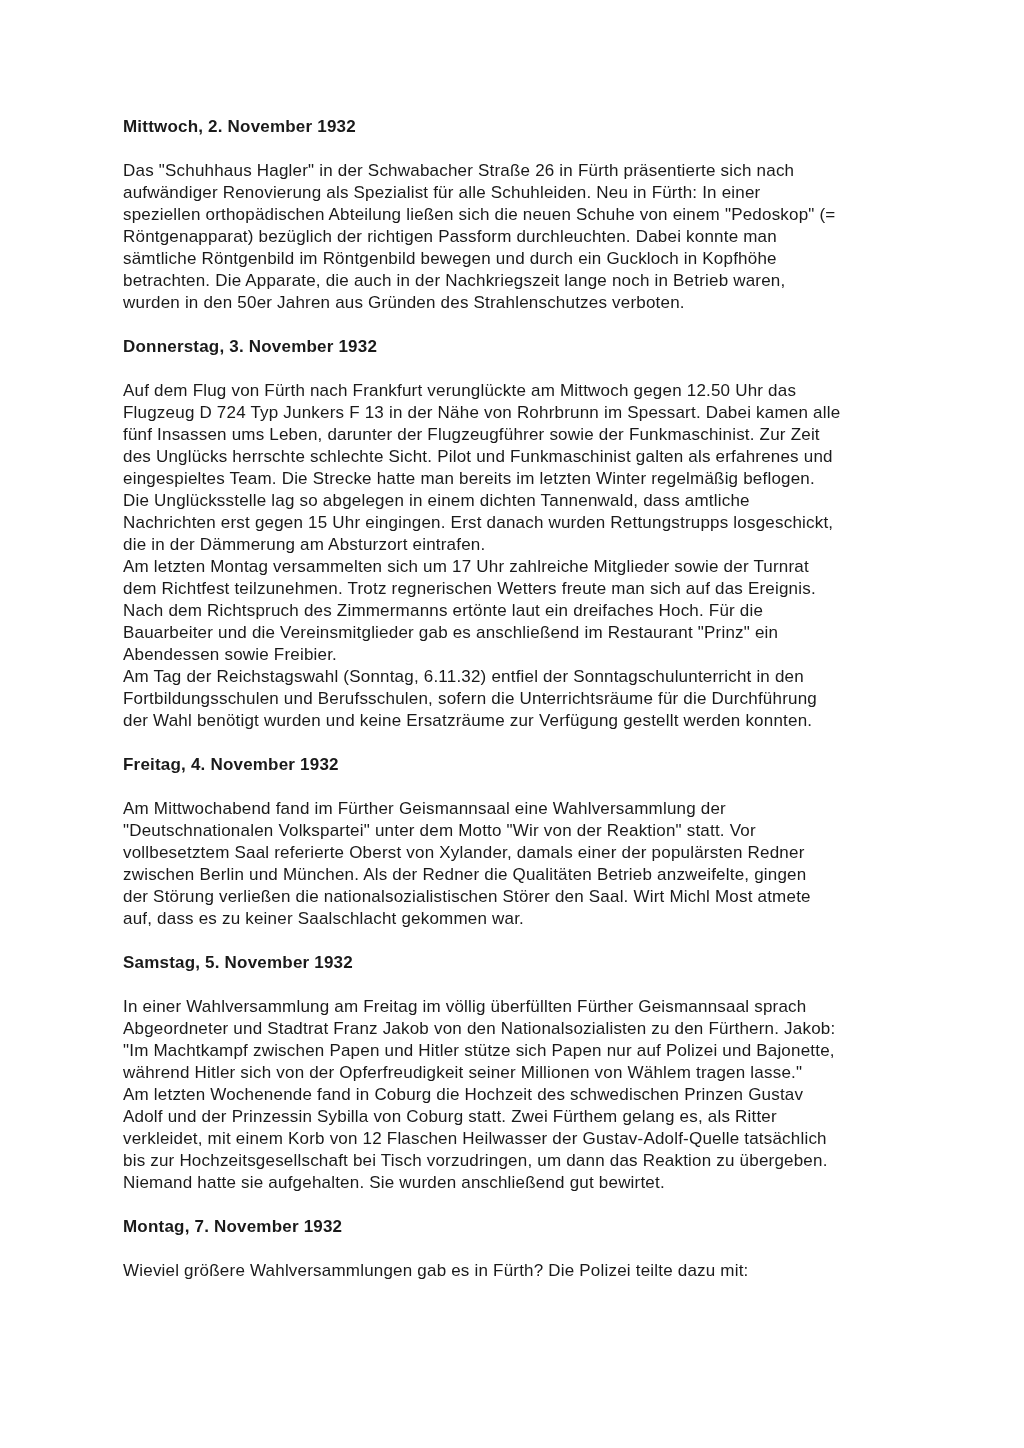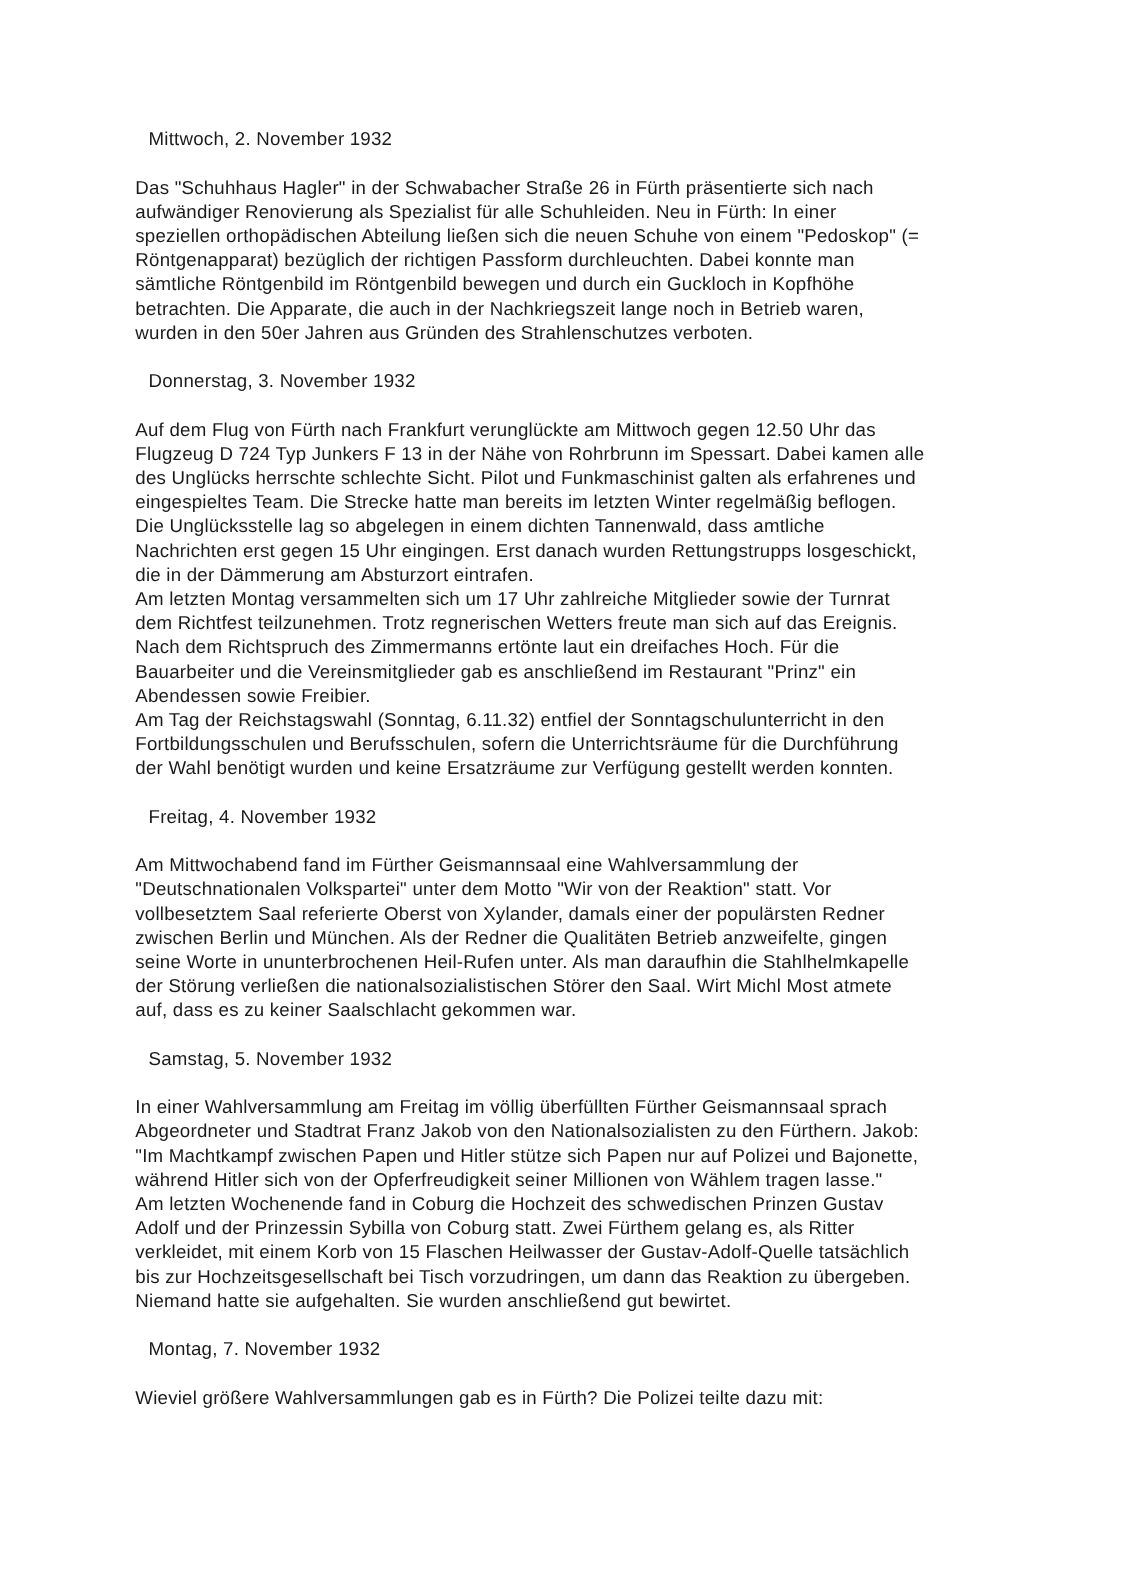--- a/index.html
+++ b/index.html
@@ -13,22 +13,22 @@
     box-sizing: border-box;
     width: 1024px;
     height: 1448px;
     padding: 116px 60px 0 123px;
     font-family: "Liberation Sans", sans-serif;
     letter-spacing: 0.2px;
   }
   .heading {
     font-size: 17px;
     line-height: 22px;
-    font-weight: 400;
-    margin: 0 0 22px 12px;
+    font-weight: 700;
+    margin: 0 0 22px 0;
   }
   .para {
     margin: 0 0 22px 0;
   }
   .line {
     font-size: 17px;
     line-height: 22px;
     white-space: pre;
   }
 </style>
@@ -43,53 +43,53 @@
       <div class="line">speziellen orthopädischen Abteilung ließen sich die neuen Schuhe von einem "Pedoskop" (=</div>
       <div class="line">Röntgenapparat) bezüglich der richtigen Passform durchleuchten. Dabei konnte man</div>
       <div class="line">sämtliche Röntgenbild im Röntgenbild bewegen und durch ein Guckloch in Kopfhöhe</div>
       <div class="line">betrachten. Die Apparate, die auch in der Nachkriegszeit lange noch in Betrieb waren,</div>
       <div class="line">wurden in den 50er Jahren aus Gründen des Strahlenschutzes verboten.</div>
     </div>
     <h2 class="heading">Donnerstag, 3. November 1932</h2>
     <div class="para">
       <div class="line">Auf dem Flug von Fürth nach Frankfurt verunglückte am Mittwoch gegen 12.50 Uhr das</div>
       <div class="line">Flugzeug D 724 Typ Junkers F 13 in der Nähe von Rohrbrunn im Spessart. Dabei kamen alle</div>
+      <div class="line">fünf Insassen ums Leben, darunter der Flugzeugführer sowie der Funkmaschinist. Zur Zeit</div>
       <div class="line">des Unglücks herrschte schlechte Sicht. Pilot und Funkmaschinist galten als erfahrenes und</div>
       <div class="line">eingespieltes Team. Die Strecke hatte man bereits im letzten Winter regelmäßig beflogen.</div>
       <div class="line">Die Unglücksstelle lag so abgelegen in einem dichten Tannenwald, dass amtliche</div>
       <div class="line">Nachrichten erst gegen 15 Uhr eingingen. Erst danach wurden Rettungstrupps losgeschickt,</div>
       <div class="line">die in der Dämmerung am Absturzort eintrafen.</div>
       <div class="line">Am letzten Montag versammelten sich um 17 Uhr zahlreiche Mitglieder sowie der Turnrat</div>
       <div class="line">dem Richtfest teilzunehmen. Trotz regnerischen Wetters freute man sich auf das Ereignis.</div>
       <div class="line">Nach dem Richtspruch des Zimmermanns ertönte laut ein dreifaches Hoch. Für die</div>
       <div class="line">Bauarbeiter und die Vereinsmitglieder gab es anschließend im Restaurant "Prinz" ein</div>
       <div class="line">Abendessen sowie Freibier.</div>
       <div class="line">Am Tag der Reichstagswahl (Sonntag, 6.11.32) entfiel der Sonntagschulunterricht in den</div>
       <div class="line">Fortbildungsschulen und Berufsschulen, sofern die Unterrichtsräume für die Durchführung</div>
       <div class="line">der Wahl benötigt wurden und keine Ersatzräume zur Verfügung gestellt werden konnten.</div>
     </div>
     <h2 class="heading">Freitag, 4. November 1932</h2>
     <div class="para">
       <div class="line">Am Mittwochabend fand im Fürther Geismannsaal eine Wahlversammlung der</div>
       <div class="line">"Deutschnationalen Volkspartei" unter dem Motto "Wir von der Reaktion" statt. Vor</div>
       <div class="line">vollbesetztem Saal referierte Oberst von Xylander, damals einer der populärsten Redner</div>
       <div class="line">zwischen Berlin und München. Als der Redner die Qualitäten Betrieb anzweifelte, gingen</div>
-      <div class="line">seine Worte in ununterbrochenen Heil-Rufen unter. Als man daraufhin die Stahlhelmkapelle</div>
       <div class="line">der Störung verließen die nationalsozialistischen Störer den Saal. Wirt Michl Most atmete</div>
       <div class="line">auf, dass es zu keiner Saalschlacht gekommen war.</div>
     </div>
     <h2 class="heading">Samstag, 5. November 1932</h2>
     <div class="para">
       <div class="line">In einer Wahlversammlung am Freitag im völlig überfüllten Fürther Geismannsaal sprach</div>
       <div class="line">Abgeordneter und Stadtrat Franz Jakob von den Nationalsozialisten zu den Fürthern. Jakob:</div>
       <div class="line">"Im Machtkampf zwischen Papen und Hitler stütze sich Papen nur auf Polizei und Bajonette,</div>
       <div class="line">während Hitler sich von der Opferfreudigkeit seiner Millionen von Wählem tragen lasse."</div>
       <div class="line">Am letzten Wochenende fand in Coburg die Hochzeit des schwedischen Prinzen Gustav</div>
       <div class="line">Adolf und der Prinzessin Sybilla von Coburg statt. Zwei Fürthem gelang es, als Ritter</div>
-      <div class="line">verkleidet, mit einem Korb von 15 Flaschen Heilwasser der Gustav-Adolf-Quelle tatsächlich</div>
+      <div class="line">verkleidet, mit einem Korb von 12 Flaschen Heilwasser der Gustav-Adolf-Quelle tatsächlich</div>
       <div class="line">bis zur Hochzeitsgesellschaft bei Tisch vorzudringen, um dann das Reaktion zu übergeben.</div>
       <div class="line">Niemand hatte sie aufgehalten. Sie wurden anschließend gut bewirtet.</div>
     </div>
     <h2 class="heading">Montag, 7. November 1932</h2>
     <div class="para">
       <div class="line">Wieviel größere Wahlversammlungen gab es in Fürth? Die Polizei teilte dazu mit:</div>
     </div>
   </main>
 
 </body></html>

